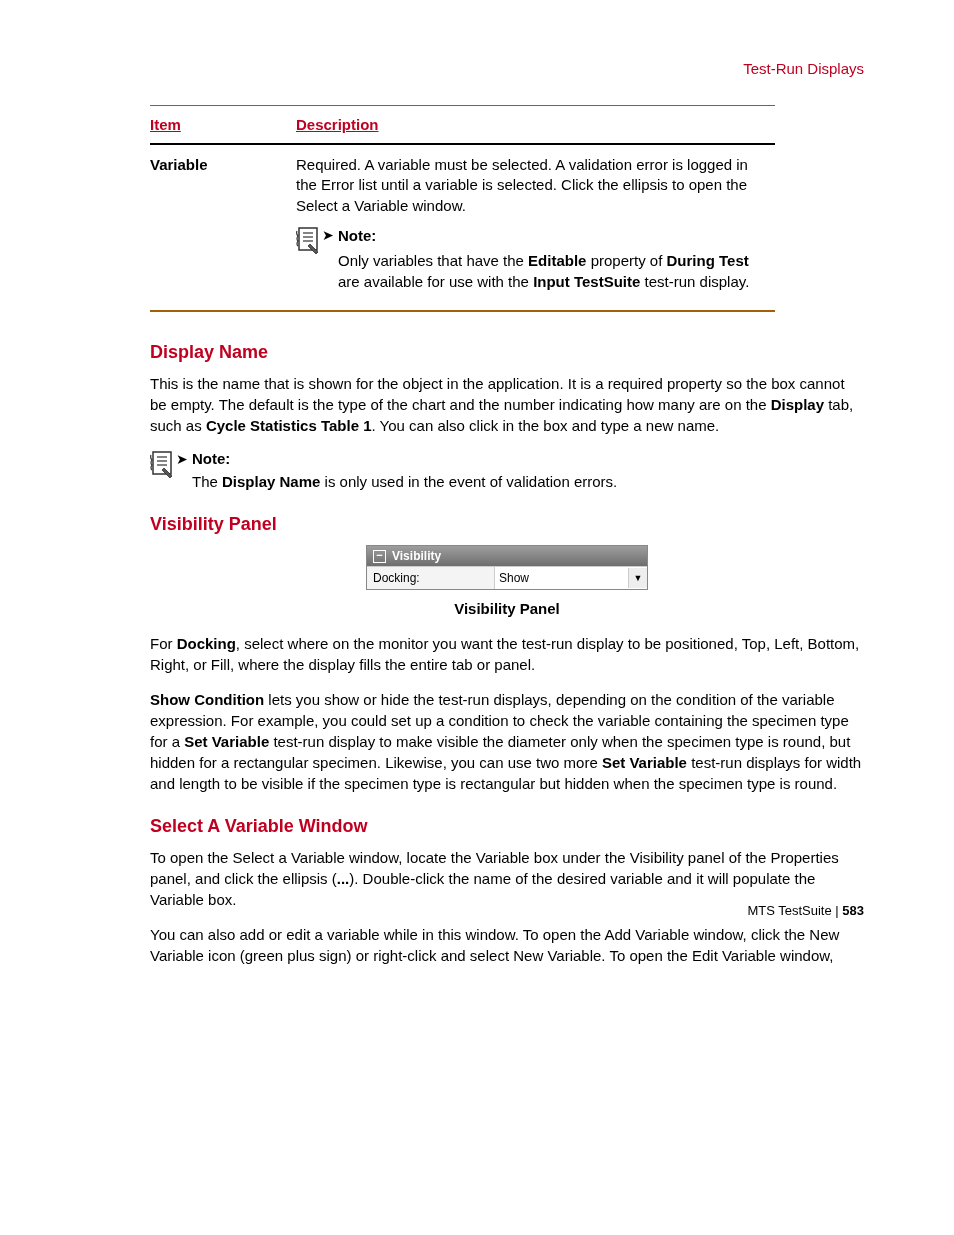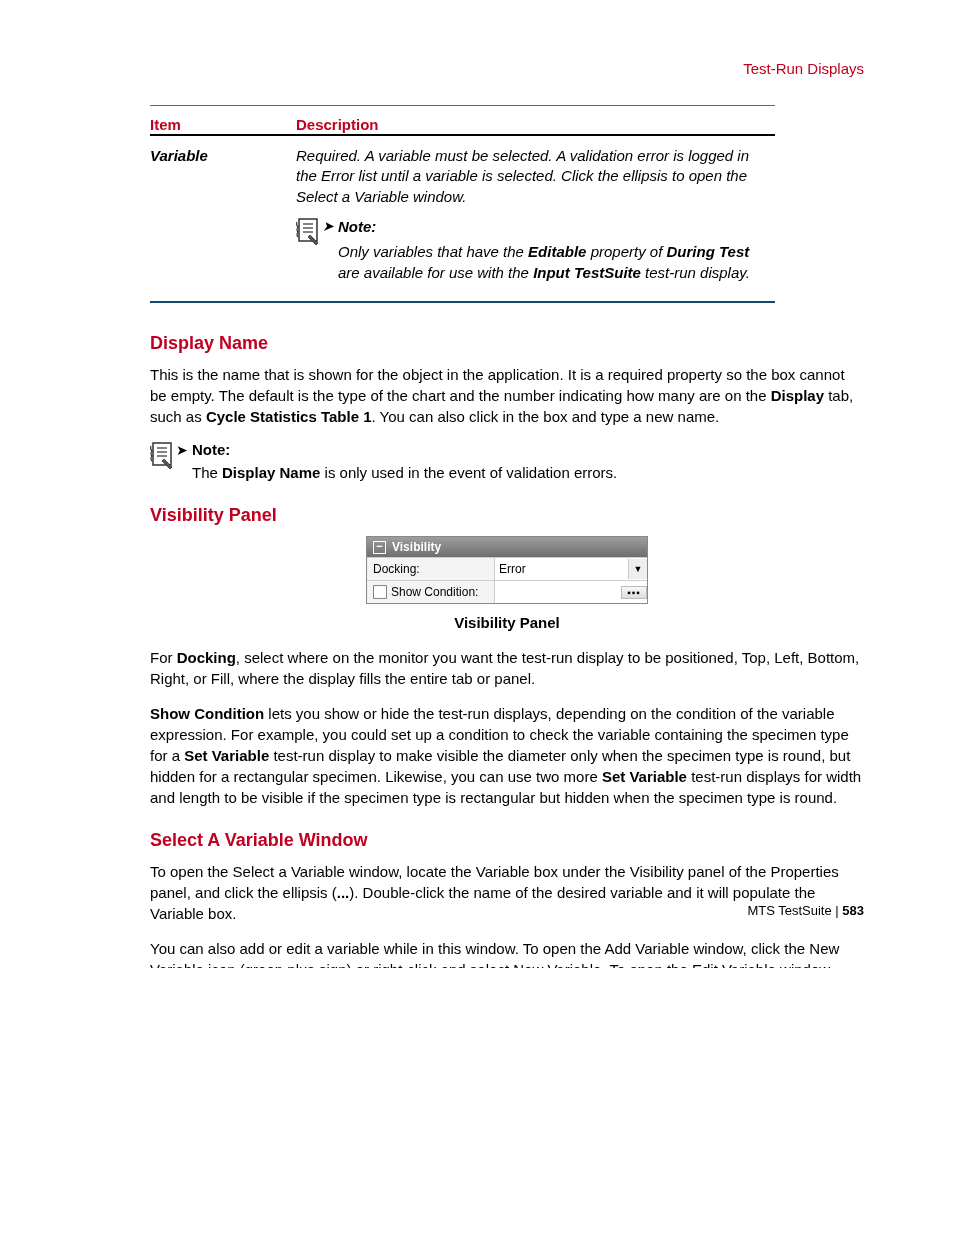--- a/index.html
+++ b/index.html
@@ -26,33 +26,33 @@
   .tbl {
     width: 625px;
     border-collapse: collapse;
     margin-bottom: 30px;
   }
   .tbl th {
     text-align: left;
     color: #c00020;
     font-weight: bold;
     font-size: 15px;
-    padding: 10px 6px 1px 0;
+    padding: 10px 6px 10px 0;
     border-top: 1px solid #666;
     border-bottom: 2px solid #000;
     vertical-align: top;
+    text-decoration: underline;
   }
   .tbl td {
     text-align: left;
     font-size: 15px;
     padding: 10px 6px 18px 0;
-    border-bottom: 2px solid #0c4a6e;
+    border-bottom: 2px solid #a16207;
     vertical-align: top;
     line-height: 1.35;
-    font-style: italic;
   }
   .col-item { width: 140px; }
   .note-block {
     display: flex;
     align-items: flex-start;
     margin-top: 10px;
   }
   .note-icon-wrap {
     position: relative;
     width: 34px;
@@ -247,32 +247,22 @@
   <h2 class="section">Visibility Panel</h2>
 
   <div class="vis-panel">
     <div class="vis-header">
       <span class="vis-collapse">−</span>
       <span>Visibility</span>
     </div>
     <div class="vis-row">
       <div class="vis-label">Docking:</div>
       <div class="vis-value">
-        <div class="vis-select">Error</div>
+        <div class="vis-select">Show</div>
         <div class="vis-dd">▼</div>
-      </div>
-    </div>
-    <div class="vis-row">
-      <div class="vis-label">
-        <span class="checkbox"></span>
-        <span>Show Condition:</span>
-      </div>
-      <div class="vis-value">
-        <div class="vis-input"></div>
-        <div class="vis-ellipsis">▪▪▪</div>
       </div>
     </div>
   </div>
   <div class="fig-caption">Visibility Panel</div>
 
   <p class="body">
     <span>For </span><span class="bold">Docking</span><span>, select where on the monitor you want the test-run display to be positioned, Top, Left, Bottom, Right, or Fill, where the display fills the entire tab or panel.</span>
   </p>
   <p class="body">
     <span class="bold">Show Condition</span><span> lets you show or hide the test-run displays, depending on the condition of the variable expression. For example, you could set up a condition to check the variable containing the specimen type for a </span><span class="bold">Set Variable</span><span> test-run display to make visible the diameter only when the specimen type is round, but hidden for a rectangular specimen. Likewise, you can use two more </span><span class="bold">Set Variable</span><span> test-run displays for width and length to be visible if the specimen type is rectangular but hidden when the specimen type is round.</span>

